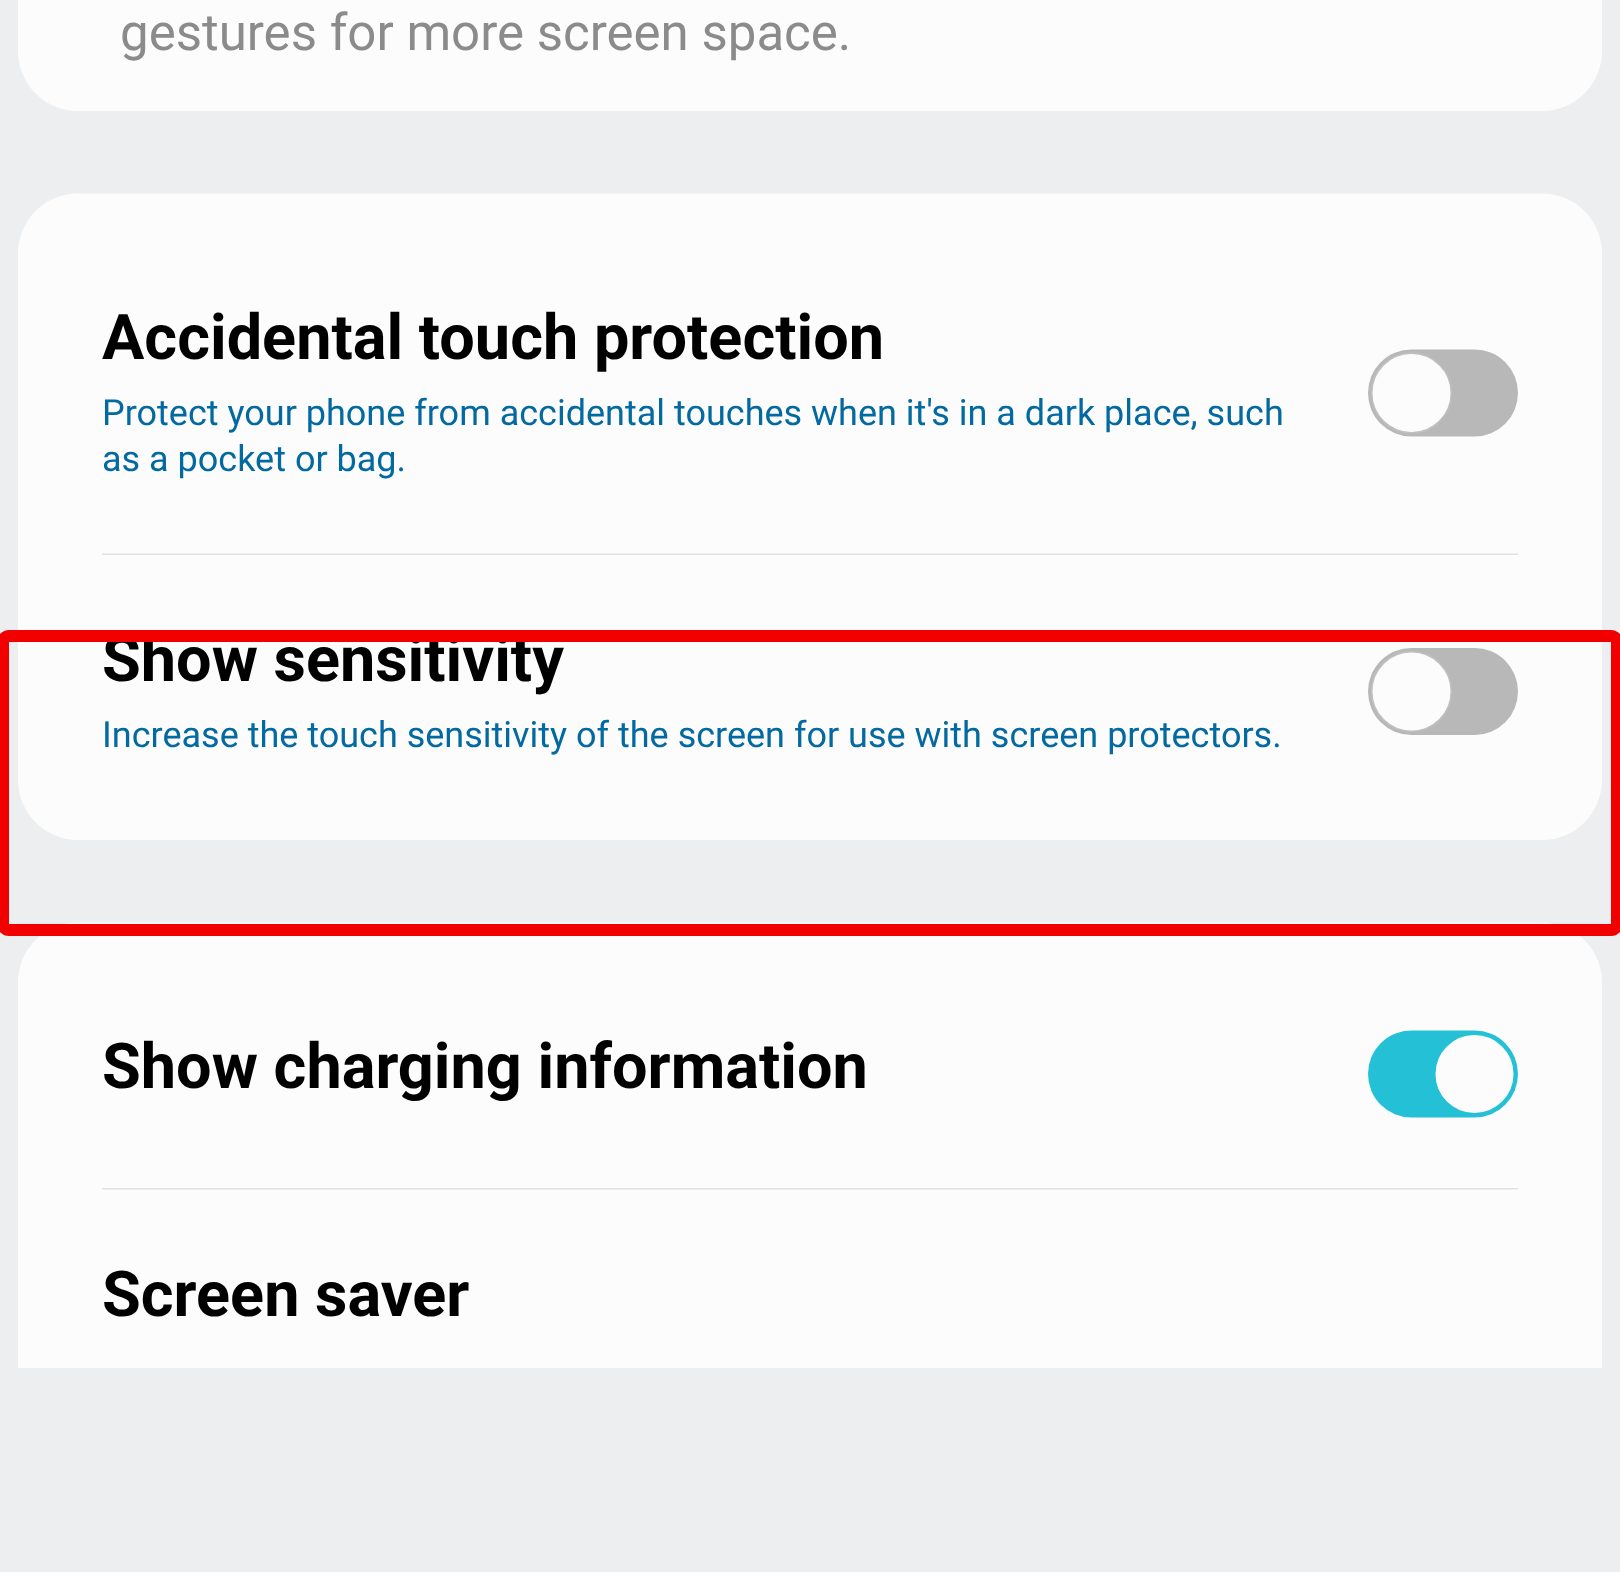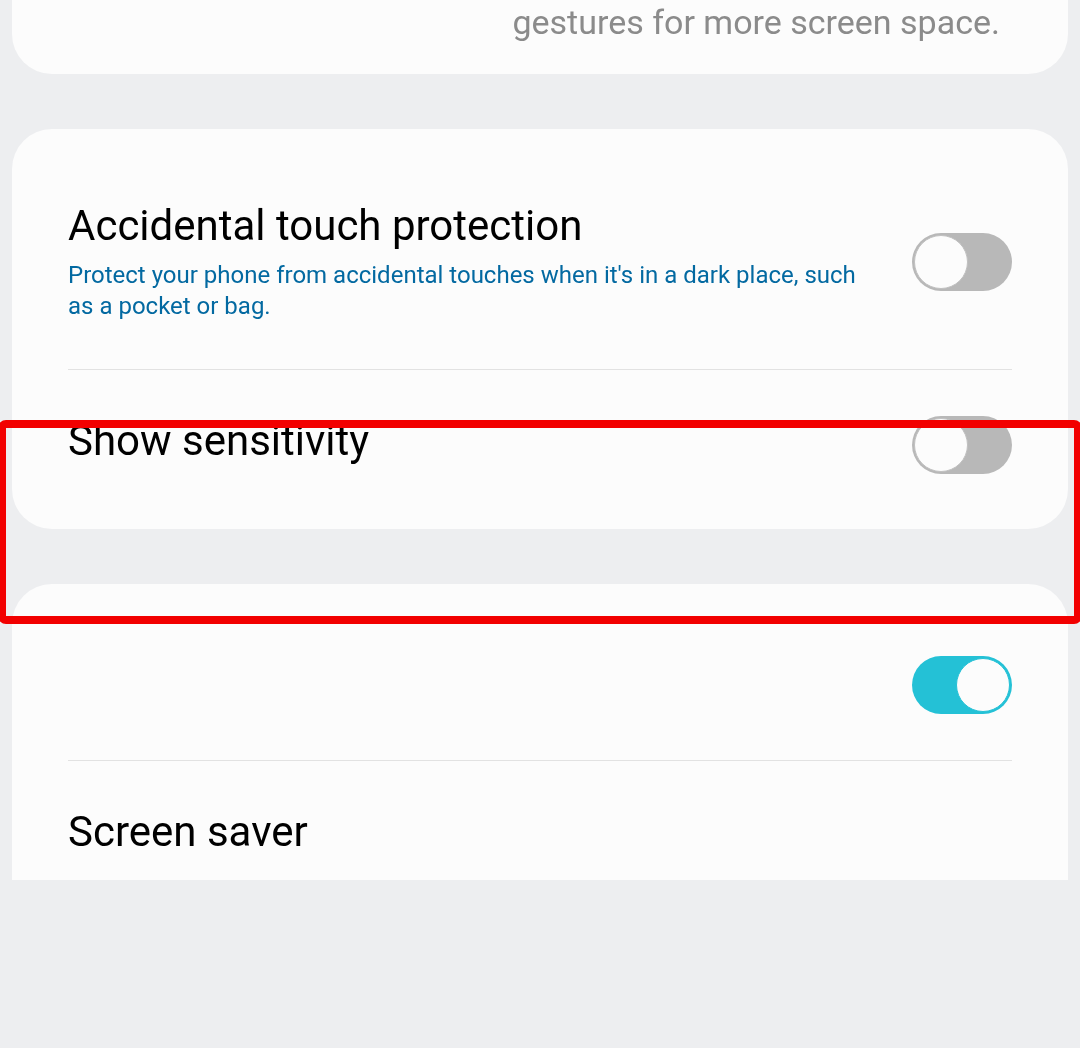--- a/index.html
+++ b/index.html
@@ -15,21 +15,20 @@
       overflow: hidden;
     }
     .card {
       background-color: #fcfcfc;
       border-radius: 40px;
       margin: 0 12px;
     }
     .card-top {
       border-radius: 0 0 40px 40px;
       padding-bottom: 30px;
-      text-align: right;
     }
     .card-top .partial-text {
       padding: 0 68px;
       font-size: 34px;
       color: #8b8b8b;
       line-height: 1.3;
     }
     .card-middle {
       margin-top: 55px;
       padding: 48px 0 30px 0;
@@ -45,21 +44,21 @@
       justify-content: space-between;
       padding: 24px 56px 24px 56px;
       position: relative;
     }
     .row-content {
       flex: 1;
       padding-right: 40px;
     }
     .row-title {
       font-size: 42px;
-      font-weight: 400;
+      font-weight: 700;
       color: #000;
       margin-bottom: 10px;
     }
     .row-desc {
       font-size: 24px;
       color: #0369a1;
       line-height: 1.3;
     }
     .divider {
       height: 1px;
@@ -134,30 +133,32 @@
       <div class="toggle off">
         <div class="toggle-knob"></div>
       </div>
     </div>
 
     <div class="divider"></div>
 
     <div class="row">
       <div class="row-content">
         <div class="row-title">Show sensitivity</div>
+        <div class="row-desc">Increase the touch sensitivity of the screen for use with screen protectors.</div>
       </div>
       <div class="toggle off">
         <div class="toggle-knob"></div>
       </div>
     </div>
   </div>
 
   <div class="card card-bottom">
     <div class="row">
       <div class="row-content">
+        <div class="row-title">Show charging information</div>
       </div>
       <div class="toggle on">
         <div class="toggle-knob"></div>
       </div>
     </div>
 
     <div class="divider"></div>
 
     <div class="row-simple">
       <div class="row-title">Screen saver</div>

